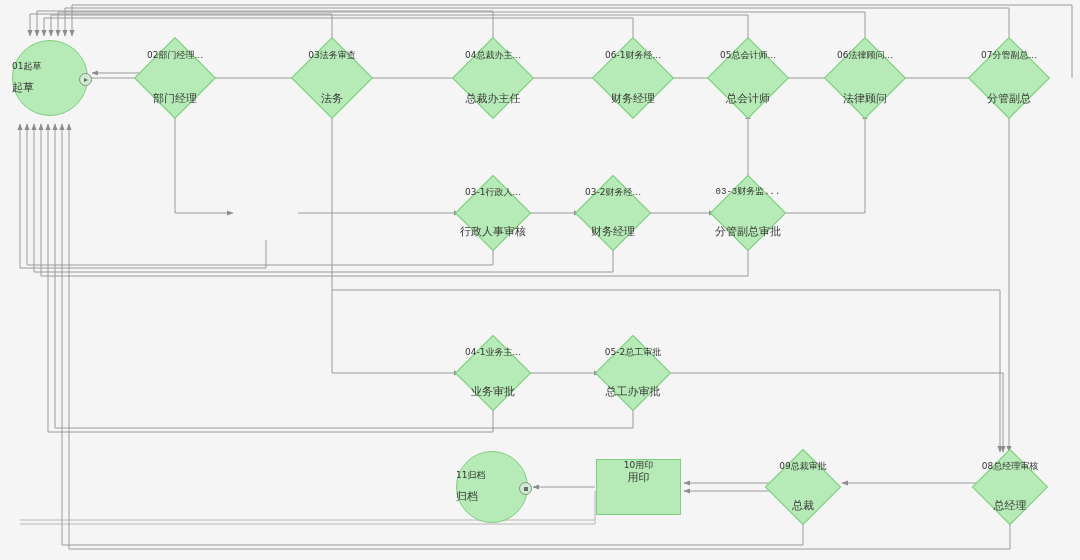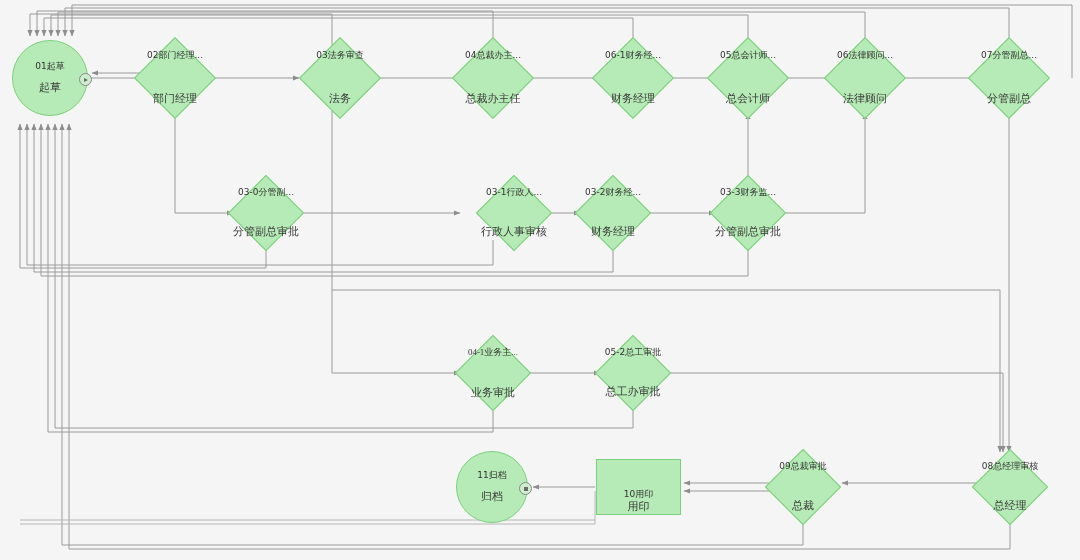--- a/index.html
+++ b/index.html
@@ -25,29 +25,29 @@
     box-sizing:border-box;
   }
   .diamond .txt{position:relative;z-index:2;display:flex;flex-direction:column;align-items:center;justify-content:space-between;width:140%;height:100%;}
 
   
   .circle .shape{
     position:absolute;left:0;top:0;width:100%;height:100%;
     background:#b6eab6;border:1px solid #7cd07c;border-radius:50%;
     box-sizing:border-box;
   }
-  .circle .txt{position:relative;z-index:2;display:flex;flex-direction:column;align-items:center;justify-content:center;width:100%;height:100%;gap:9px;}
+  .circle .txt{position:relative;z-index:2;display:flex;flex-direction:column;align-items:flex-start;justify-content:center;width:100%;height:100%;gap:9px;}
 
   
   .rect .shape{
     position:absolute;left:0;top:0;width:100%;height:100%;
     background:#b6eab6;border:1px solid #7cd07c;
     box-sizing:border-box;
   }
-  .rect .txt{position:relative;z-index:2;display:flex;flex-direction:column;align-items:center;justify-content:flex-end;width:100%;height:100%;}
+  .rect .txt{position:relative;z-index:2;display:flex;flex-direction:column;align-items:center;justify-content:flex-start;width:100%;height:100%;}
 
   .badge{
     position:absolute;z-index:3;width:11px;height:11px;border-radius:50%;
     border:1px solid #8a8a8a;background:#cdeecd;
     display:flex;align-items:center;justify-content:center;
   }
   .badge .tri{
     width:0;height:0;border-left:4px solid #6a6a6a;
     border-top:2.5px solid transparent;border-bottom:2.5px solid transparent;
     margin-left:1px;
@@ -129,21 +129,21 @@
   </div>
 
   <div class="node diamond" id="node-n02" style="left:146px;top:49px;width:58px;height:58px;">
     <div class="shape"></div>
     <div class="txt">
       <div class="lbl l1">02部门经理...</div>
       <div class="lbl l2">部门经理</div>
     </div>
   </div>
 
-  <div class="node diamond" id="node-n03" style="left:303px;top:49px;width:58px;height:58px;margin-left:8px;">
+  <div class="node diamond" id="node-n03" style="left:303px;top:49px;width:58px;height:58px;">
     <div class="shape"></div>
     <div class="txt">
       <div class="lbl l1">03法务审查</div>
       <div class="lbl l2">法务</div>
     </div>
   </div>
 
   <div class="node diamond" id="node-n04" style="left:464px;top:49px;width:58px;height:58px;">
     <div class="shape"></div>
     <div class="txt">
@@ -177,53 +177,46 @@
   </div>
 
   <div class="node diamond" id="node-n07" style="left:980px;top:49px;width:58px;height:58px;">
     <div class="shape"></div>
     <div class="txt">
       <div class="lbl l1">07分管副总...</div>
       <div class="lbl l2">分管副总</div>
     </div>
   </div>
 
-  <div class="node diamond" id="node-n030" style="left:239px;top:186px;width:54px;height:54px;">
-    <div class="shape"></div>
-    <div class="txt">
-      <div class="lbl l1">03-0分管副...</div>
-      <div class="lbl l2">分管副总审批</div>
-    </div>
-  </div>
-
-  <div class="node diamond" id="node-n031" style="left:466px;top:186px;width:54px;height:54px;margin-left:21px;">
+
+  <div class="node diamond" id="node-n031" style="left:466px;top:186px;width:54px;height:54px;">
     <div class="shape"></div>
     <div class="txt">
       <div class="lbl l1">03-1行政人...</div>
       <div class="lbl l2">行政人事审核</div>
     </div>
   </div>
 
   <div class="node diamond" id="node-n032" style="left:586px;top:186px;width:54px;height:54px;">
     <div class="shape"></div>
     <div class="txt">
       <div class="lbl l1">03-2财务经...</div>
       <div class="lbl l2">财务经理</div>
     </div>
   </div>
 
-  <div class="node diamond" id="node-n033" style="left:721px;top:186px;width:54px;height:54px;">
+  <div class="node diamond" id="node-n033" style="left:721px;top:186px;width:54px;height:54px;font-family:Liberation Mono, monospace;">
     <div class="shape"></div>
     <div class="txt">
       <div class="lbl l1">03-3财务监...</div>
       <div class="lbl l2">分管副总审批</div>
     </div>
   </div>
 
-  <div class="node diamond" id="node-n041b" style="left:466px;top:346px;width:54px;height:54px;font-family:Liberation Serif, serif;">
+  <div class="node diamond" id="node-n041b" style="left:466px;top:346px;width:54px;height:54px;">
     <div class="shape"></div>
     <div class="txt">
       <div class="lbl l1">04-1业务主...</div>
       <div class="lbl l2">业务审批</div>
     </div>
   </div>
 
   <div class="node diamond" id="node-n052" style="left:606px;top:346px;width:54px;height:54px;">
     <div class="shape"></div>
     <div class="txt">

